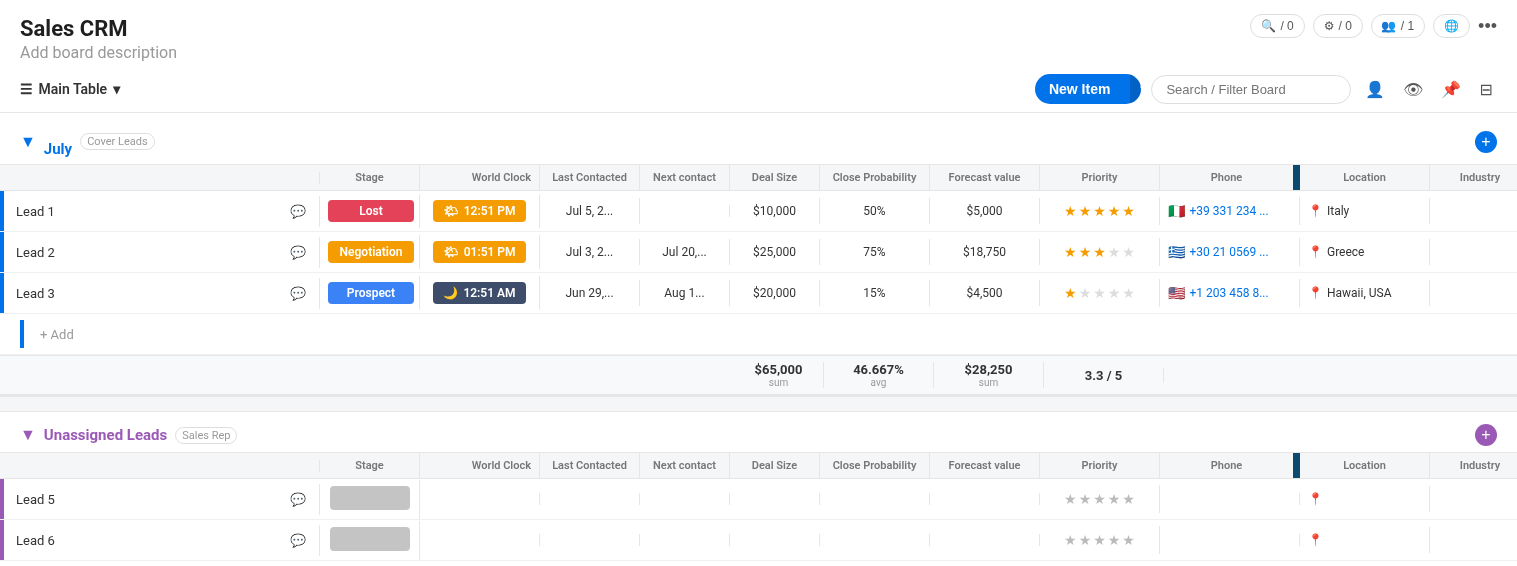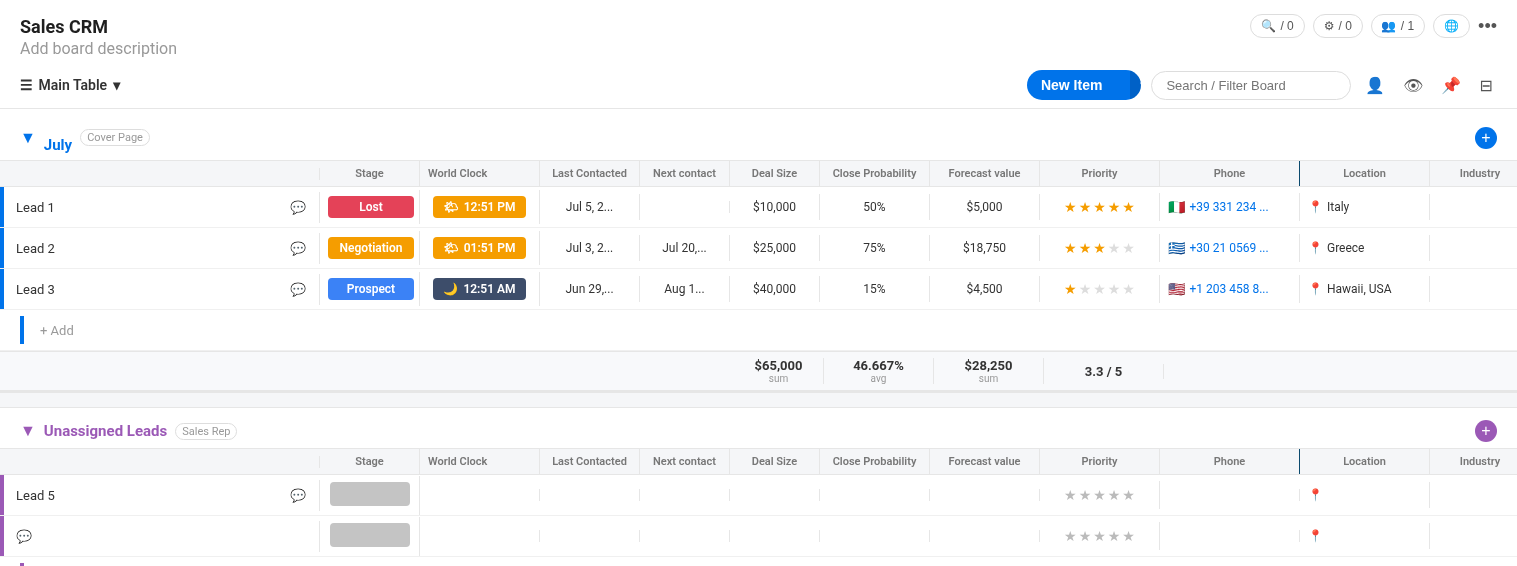--- a/index.html
+++ b/index.html
@@ -1,20 +1,20 @@
 <!DOCTYPE html>
 <html><head>
   <meta charset="utf-8">
   <style>
     * { box-sizing: border-box; margin: 0; padding: 0; }
     body { font-family: -apple-system, BlinkMacSystemFont, 'Segoe UI', Roboto, sans-serif; background: #fff; color: #333; font-size: 13px; overflow-x: hidden; }
 
     
     .app-header { padding: 16px 20px 4px; }
-    .app-title { font-size: 18px; font-weight: 700; color: #1f1f1f; }
+    .app-title { font-size: 22px; font-weight: 700; color: #1f1f1f; }
     .app-desc { font-size: 16px; color: #999; margin-top: 2px; }
 
     
     .toolbar { display: flex; align-items: center; padding: 8px 20px; border-bottom: 1px solid #e6e6e6; gap: 12px; }
     .toolbar-left { display: flex; align-items: center; gap: 6px; font-size: 14px; font-weight: 600; color: #333; cursor: pointer; }
     .toolbar-right { margin-left: auto; display: flex; align-items: center; gap: 10px; }
     .top-icons { display: flex; align-items: center; gap: 8px; position: absolute; right: 20px; top: 14px; }
     .top-icon-btn { display: flex; align-items: center; gap: 4px; border: 1px solid #ddd; border-radius: 20px; padding: 4px 10px; font-size: 12px; color: #555; cursor: pointer; background: #fff; }
     .more-btn { border: none; background: none; cursor: pointer; font-size: 18px; color: #555; }
 
@@ -32,28 +32,28 @@
     .group-title.july { color: #0073ea; margin-top: 15px; }
     .group-title.unassigned { color: #9b59b6; }
     .group-count { font-size: 11px; color: #999; padding: 1px 6px; border: 1px solid #ddd; border-radius: 10px; }
     .group-add-btn { margin-left: auto; width: 22px; height: 22px; border-radius: 50%; background: #0073ea; color: #fff; border: none; font-size: 16px; cursor: pointer; display: flex; align-items: center; justify-content: center; }
     .group-add-btn.purple { background: #9b59b6; }
 
     
     .col-headers { display: flex; align-items: center; background: #f5f6f8; border-top: 1px solid #e6e6e6; border-bottom: 1px solid #e6e6e6; font-size: 11px; color: #777; font-weight: 600; }
     .col-name { width: 320px; min-width: 320px; padding: 6px 20px; border-right: 1px solid #e6e6e6; }
     .col-stage { width: 100px; min-width: 100px; padding: 6px 8px; text-align: center; border-right: 1px solid #e6e6e6; }
-    .col-clock { width: 120px; min-width: 120px; padding: 6px 8px; text-align: left; border-right: 1px solid #e6e6e6; }
+    .col-clock { width: 120px; min-width: 120px; padding: 6px 8px; text-align: right; border-right: 1px solid #e6e6e6; }
     .col-last { width: 100px; min-width: 100px; padding: 6px 8px; text-align: center; border-right: 1px solid #e6e6e6; }
     .col-next { width: 90px; min-width: 90px; padding: 6px 8px; text-align: center; border-right: 1px solid #e6e6e6; }
     .col-deal { width: 90px; min-width: 90px; padding: 6px 8px; text-align: center; border-right: 1px solid #e6e6e6; }
     .col-prob { width: 110px; min-width: 110px; padding: 6px 8px; text-align: center; border-right: 1px solid #e6e6e6; }
     .col-forecast { width: 110px; min-width: 110px; padding: 6px 8px; text-align: center; border-right: 1px solid #e6e6e6; }
     .col-priority { width: 120px; min-width: 120px; padding: 6px 8px; text-align: center; border-right: 1px solid #e6e6e6; }
-    .col-phone { width: 140px; min-width: 140px; padding: 6px 8px; text-align: center; border-right: 1px solid #0c4a6e; }
+    .col-phone { width: 140px; min-width: 140px; padding: 6px 8px; text-align: center; border-right: 7px solid #0c4a6e; }
     .col-location { width: 130px; min-width: 130px; padding: 6px 8px; text-align: center; border-right: 1px solid #e6e6e6; }
     .col-industry { width: 100px; min-width: 100px; padding: 6px 8px; text-align: center; }
 
     
     .data-row { display: flex; align-items: center; border-bottom: 1px solid #f0f0f0; background: #fff; transition: background 0.1s; }
     .row-indicator { width: 4px; height: 40px; flex-shrink: 0; }
     .row-indicator.blue { background: #0073ea; }
     .row-indicator.purple { background: #9b59b6; }
     .row-name-cell { width: 316px; min-width: 316px; padding: 8px 12px; display: flex; align-items: center; gap: 16px; border-right: 1px solid #e6e6e6; }
     .row-name-text { flex: 1; font-size: 13px; color: #333; }
@@ -152,40 +152,40 @@
   </div>
 
   <div class="toolbar">
     <div class="toolbar-left">
       <span>☰</span>
       <span>Main Table</span>
       <span>▾</span>
     </div>
 
     <div class="toolbar-right">
-      <button class="new-item-btn" style="display:flex;align-items:center;gap:8px;padding:0;overflow:hidden;border-radius:20px;text-align:center;">
+      <button class="new-item-btn" style="display:flex;align-items:center;gap:0;padding:0;overflow:hidden;border-radius:20px;text-align:center;">
         <span style="padding:7px 14px;">New Item</span>
         <span class="arrow">▾</span>
       </button>
       <input class="search-box" type="text" placeholder="Search / Filter Board" style="">
       <button class="toolbar-icon-btn">👤</button>
       <button class="toolbar-icon-btn">👁</button>
       <button class="toolbar-icon-btn">📌</button>
       <button class="toolbar-icon-btn">⊟</button>
     </div>
   </div>
 </div>
 
 <div class="table-area">
 
   <div>
     <div class="group-header">
       <button class="group-collapse-btn">▼</button>
       <span class="group-title july">July</span>
-      <span class="group-count">Cover Page</span>
+      <span class="group-count">Cover Leads</span>
       <button class="group-add-btn">+</button>
     </div>
 
     <div class="col-headers">
       <div class="col-name"></div>
       <div class="col-stage">Stage</div>
       <div class="col-clock">World Clock</div>
       <div class="col-last">Last Contacted</div>
       <div class="col-next">Next contact</div>
       <div class="col-deal">Deal Size</div>
@@ -295,21 +295,21 @@
         <span class="stage-badge stage-prospect">Prospect</span>
       </div>
       <div class="cell clock-cell">
         <span class="clock-badge clock-night">
           <span>🌙</span>
           <span>12:51 AM</span>
         </span>
       </div>
       <div class="cell last-cell">Jun 29,...</div>
       <div class="cell next-cell">Aug 1...</div>
-      <div class="cell deal-cell">$40,000</div>
+      <div class="cell deal-cell">$20,000</div>
       <div class="cell prob-cell">15%</div>
       <div class="cell forecast-cell">$4,500</div>
       <div class="cell priority-cell">
         <div class="stars">
           <span class="star filled">★</span>
           <span class="star empty">★</span>
           <span class="star empty">★</span>
           <span class="star empty">★</span>
           <span class="star empty">★</span>
         </div>
@@ -424,20 +424,21 @@
       <div class="cell phone-cell"></div>
       <div class="cell location-cell">
         <span class="loc-pin-empty">📍</span>
       </div>
       <div class="cell industry-cell"></div>
     </div>
 
     <div class="data-row">
       <div class="row-indicator purple"></div>
       <div class="row-name-cell">
+        <span class="row-name-text">Lead 6</span>
         <span class="comment-icon">💬</span>
       </div>
       <div class="cell stage-cell">
         <span class="stage-empty"></span>
       </div>
       <div class="cell clock-cell"></div>
       <div class="cell last-cell"></div>
       <div class="cell next-cell"></div>
       <div class="cell deal-cell"></div>
       <div class="cell prob-cell"></div>

